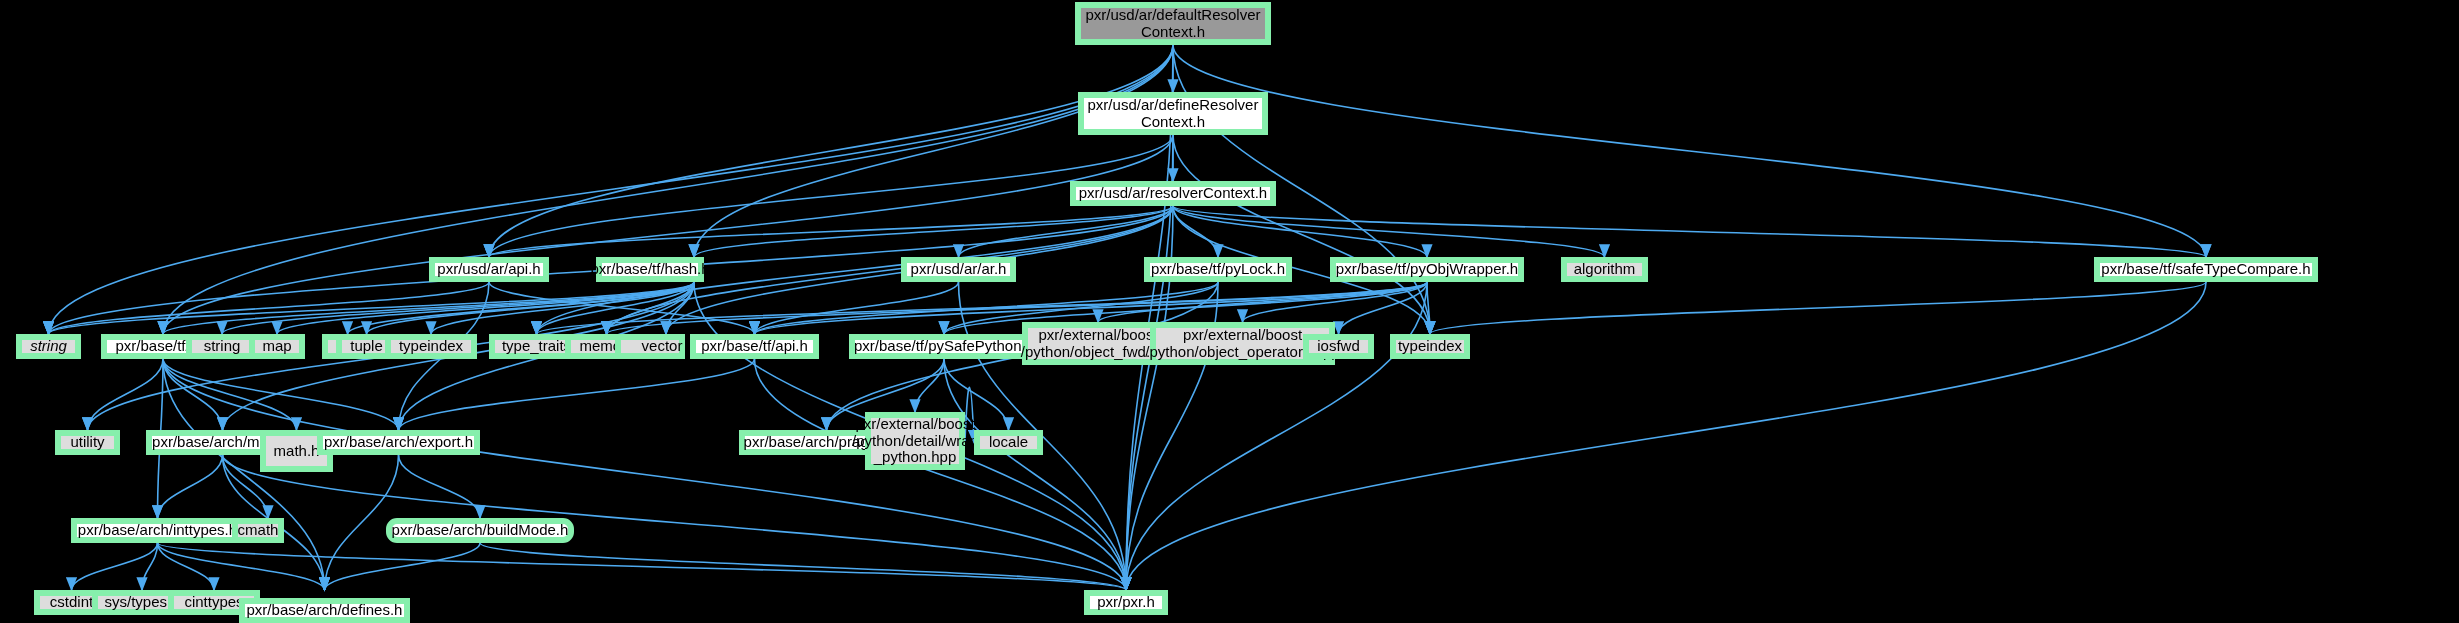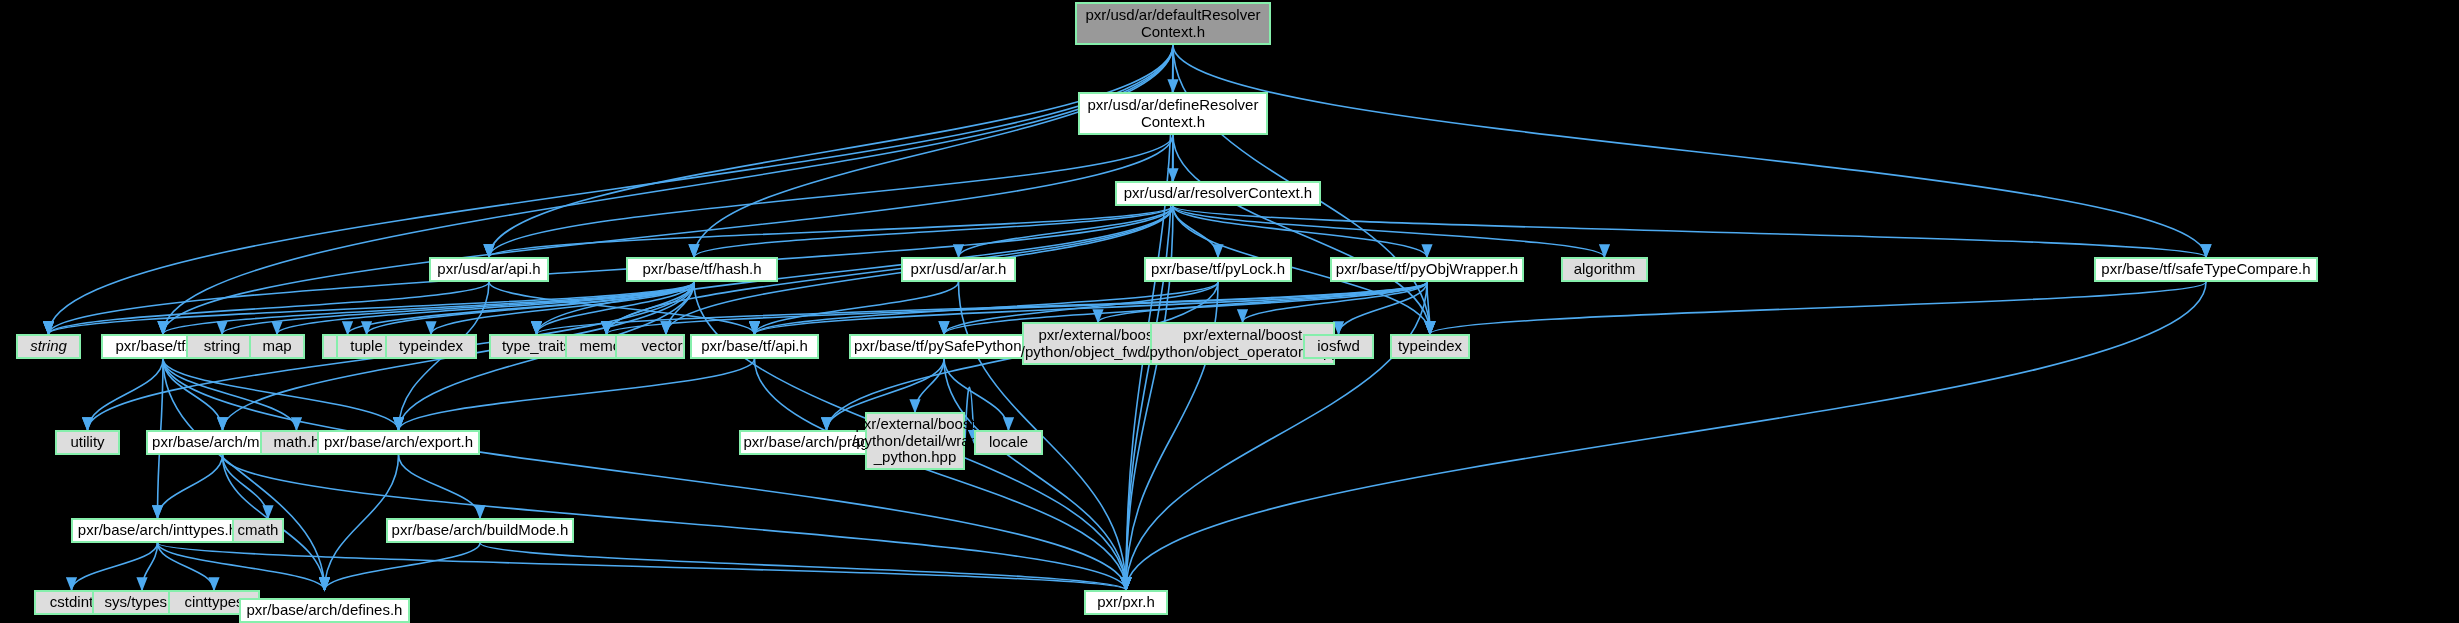--- a/index.html
+++ b/index.html
@@ -1,20 +1,20 @@
 <!DOCTYPE html>
 <html><head>
 <meta charset="utf-8">
 <style>
   html,body{margin:0;padding:0;background:#000;}
   #graph-root{position:relative;width:2459px;height:623px;background:#000;overflow:hidden;
     font-family:"Liberation Sans",sans-serif;}
   #edges{position:absolute;left:0;top:0;width:2459px;height:623px;}
   .node{position:absolute;box-sizing:border-box;display:flex;align-items:center;
-    justify-content:center;text-align:center;border:2px solid #86efac;
+    justify-content:center;text-align:center;border:6px solid #86efac;
     font-size:15px;line-height:1.12;color:#000;white-space:pre;}
   .node.sys{background:#ddd;}
   .node.hdr{background:#fff;}
   .node.root{background:#999;}
 </style>
 </head>
 <body>
 
 <div id="graph-root">
   <svg id="edges" viewBox="0 0 2459 623" preserveAspectRatio="none">
@@ -109,23 +109,23 @@
       <path d="M157.5,543 C157.5,564.15 324.5,568.85 324.5,590" fill="none" stroke="#4eaaf0" stroke-width="1.6" marker-end="url(#ah)"></path>
       <path d="M157.5,543 C157.5,564.15 1126,568.85 1126,590" fill="none" stroke="#4eaaf0" stroke-width="1.6" marker-end="url(#ah)"></path>
       <path d="M480,543 C480,564.15 324.5,568.85 324.5,590" fill="none" stroke="#4eaaf0" stroke-width="1.6" marker-end="url(#ah)"></path>
       <path d="M480,543 C480,564.15 1126,568.85 1126,590" fill="none" stroke="#4eaaf0" stroke-width="1.6" marker-end="url(#ah)"></path>
     </svg>
   <div id="node-layer">
       <div class="node root" style="left: 1075px; top: 2px; width: 196px; height: 43px;">pxr/usd/ar/defaultResolver
 Context.h</div>
       <div class="node hdr" style="left: 1078px; top: 92px; width: 190px; height: 43px;">pxr/usd/ar/defineResolver
 Context.h</div>
-      <div class="node hdr" style="left: 1070px; top: 181px; width: 206px; height: 25px; margin-left: 45px;">pxr/usd/ar/resolverContext.h</div>
+      <div class="node hdr" style="left: 1070px; top: 181px; width: 206px; height: 25px;">pxr/usd/ar/resolverContext.h</div>
       <div class="node hdr" style="left: 429px; top: 257px; width: 120px; height: 25px;">pxr/usd/ar/api.h</div>
-      <div class="node hdr" style="left: 626px; top: 257px; width: 152px; height: 25px;">pxr/base/tf/hash.h</div>
+      <div class="node hdr" style="left: 596px; top: 257px; width: 108px; height: 25px;">pxr/base/tf/hash.h</div>
       <div class="node hdr" style="left: 901px; top: 257px; width: 115px; height: 25px;">pxr/usd/ar/ar.h</div>
       <div class="node hdr" style="left: 1144px; top: 257px; width: 148px; height: 25px;">pxr/base/tf/pyLock.h</div>
       <div class="node hdr" style="left: 1330px; top: 257px; width: 194px; height: 25px;">pxr/base/tf/pyObjWrapper.h</div>
       <div class="node sys" style="left: 1561px; top: 257px; width: 87px; height: 25px;">algorithm</div>
       <div class="node hdr" style="left: 2094px; top: 257px; width: 224px; height: 25px;">pxr/base/tf/safeTypeCompare.h</div>
       <div class="node sys" style="left: 16px; top: 334px; width: 65px; height: 25px; font-style: italic;">string</div>
       <div class="node hdr" style="left: 101px; top: 334px; width: 124px; height: 25px;">pxr/base/tf/tf.h</div>
       <div class="node sys" style="left: 186px; top: 334px; width: 72px; height: 25px;">string</div>
       <div class="node sys" style="left: 249px; top: 334px; width: 56px; height: 25px;">map</div>
       <div class="node sys" style="left: 322px; top: 334px; width: 51px; height: 25px;">set</div>
@@ -137,29 +137,29 @@
       <div class="node hdr" style="left: 690px; top: 334px; width: 129px; height: 25px;">pxr/base/tf/api.h</div>
       <div class="node hdr" style="left: 849px; top: 334px; width: 190px; height: 25px;">pxr/base/tf/pySafePython.h</div>
       <div class="node sys" style="left: 1022px; top: 322px; width: 152px; height: 43px;">pxr/external/boost
 /python/object_fwd.hpp</div>
       <div class="node sys" style="left: 1150px; top: 322px; width: 185px; height: 43px;">pxr/external/boost
 /python/object_operators.hpp</div>
       <div class="node sys" style="left: 1303px; top: 334px; width: 71px; height: 25px;">iosfwd</div>
       <div class="node sys" style="left: 1390px; top: 334px; width: 80px; height: 25px;">typeindex</div>
       <div class="node sys" style="left: 55px; top: 430px; width: 65px; height: 25px;">utility</div>
       <div class="node hdr" style="left: 146px; top: 430px; width: 153px; height: 25px;">pxr/base/arch/math.h</div>
-      <div class="node sys" style="left: 260px; top: 430px; width: 73px; height: 25px; text-align: center;">math.h</div>
+      <div class="node sys" style="left: 260px; top: 430px; width: 73px; height: 42px; text-align: center;">math.h</div>
       <div class="node hdr" style="left: 317px; top: 430px; width: 163px; height: 25px;">pxr/base/arch/export.h</div>
       <div class="node hdr" style="left: 739px; top: 430px; width: 175px; height: 25px;">pxr/base/arch/pragmas.h</div>
       <div class="node sys" style="left: 865px; top: 412px; width: 100px; height: 58px;">pxr/external/boost
 /python/detail/wrap
 _python.hpp</div>
       <div class="node sys" style="left: 974px; top: 430px; width: 69px; height: 25px;">locale</div>
       <div class="node hdr" style="left: 71px; top: 518px; width: 173px; height: 25px;">pxr/base/arch/inttypes.h</div>
       <div class="node sys" style="left: 232px; top: 518px; width: 52px; height: 25px;">cmath</div>
-      <div class="node hdr" style="left: 386px; top: 518px; width: 188px; height: 25px;">pxr/base/arch/buildMode.h</div>
+      <div class="node hdr" style="left: 386px; top: 518px; width: 188px; height: 25px; border-radius: 11px;">pxr/base/arch/buildMode.h</div>
       <div class="node sys" style="left: 34px; top: 590px; width: 75px; height: 25px;">cstdint</div>
       <div class="node sys" style="left: 92px; top: 590px; width: 100px; height: 25px;">sys/types.h</div>
       <div class="node sys" style="left: 168px; top: 590px; width: 92px; height: 25px;">cinttypes</div>
       <div class="node hdr" style="left: 239px; top: 590px; width: 171px; height: 25px; margin-top: 8px;">pxr/base/arch/defines.h</div>
       <div class="node hdr" style="left: 1084px; top: 590px; width: 84px; height: 25px;">pxr/pxr.h</div>
     </div>
 </div>
 
 </body></html>

